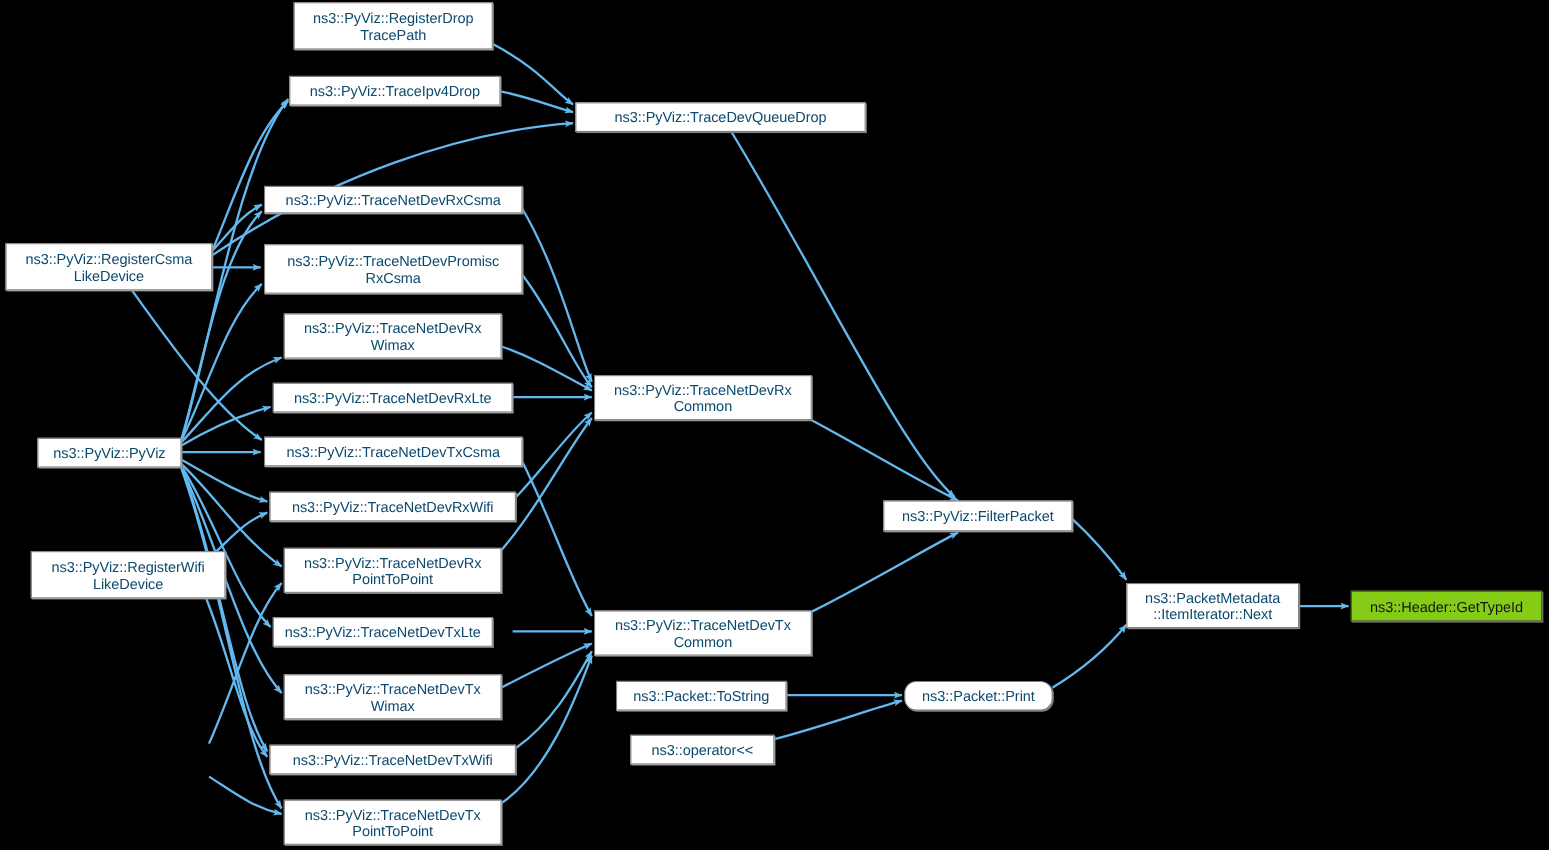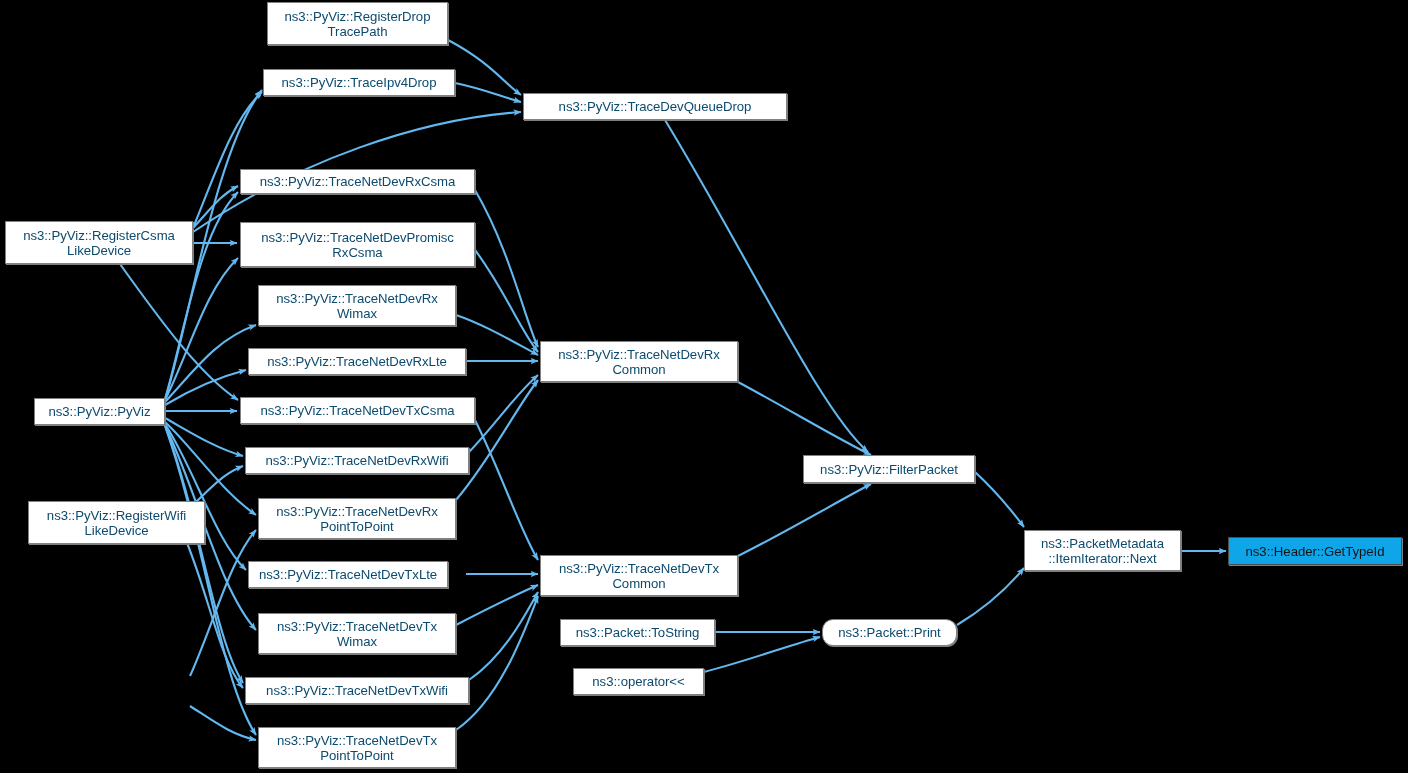--- a/index.html
+++ b/index.html
@@ -24,21 +24,21 @@
     justify-content:center;
     text-align:center;
     color:#0c4a6e;
     font-size:13.2px;
     line-height:15px;
     letter-spacing:-0.05px;
     white-space:pre-line;
     padding:1px 2px;
   }
   .node.highlight{
-    background:#0ea5e9;
+    background:#84cc16;
     border:1px solid #4d4d4d;
     color:#151515;
   }
 </style>
 </head>
 <body>
 
 <div id="canvas">
 
   <svg id="edges" xmlns="http://www.w3.org/2000/svg">

